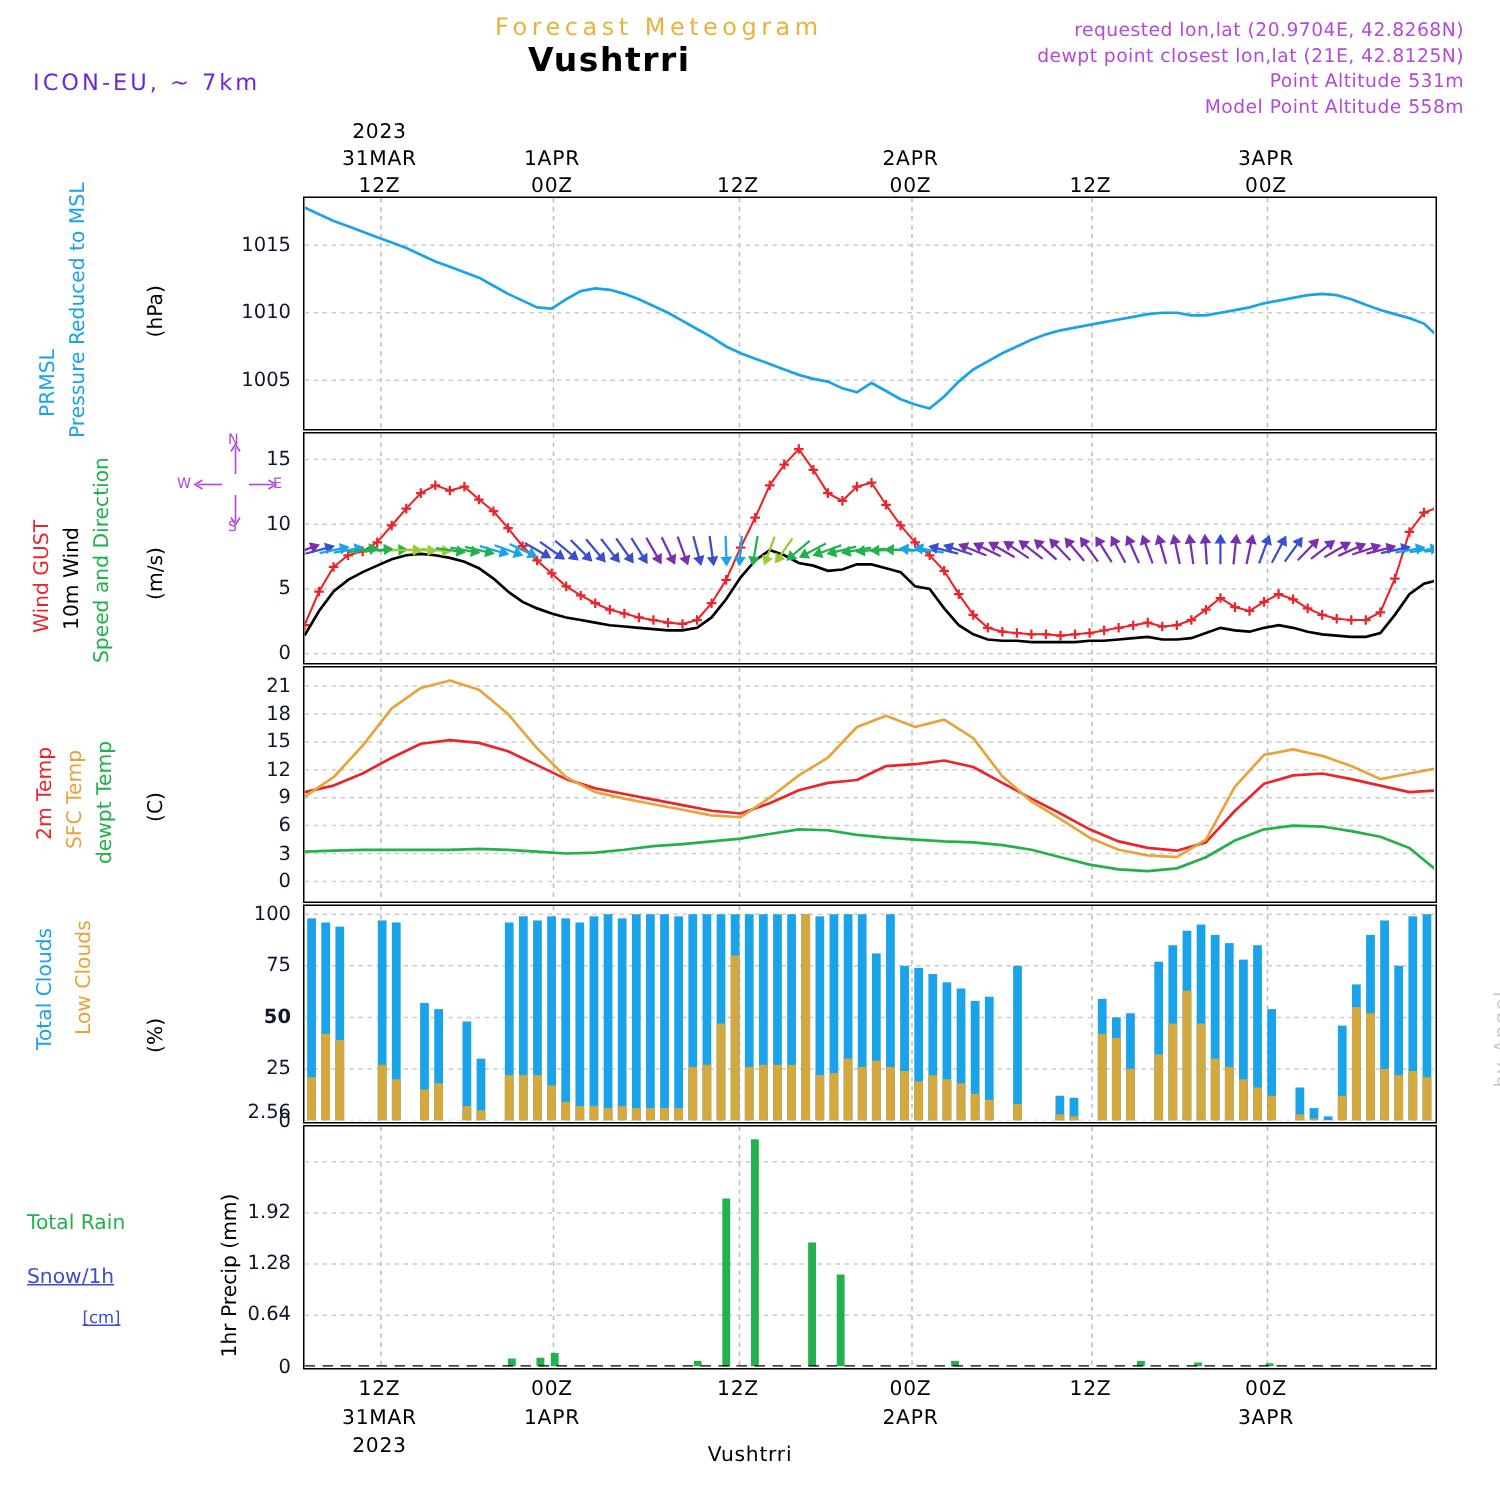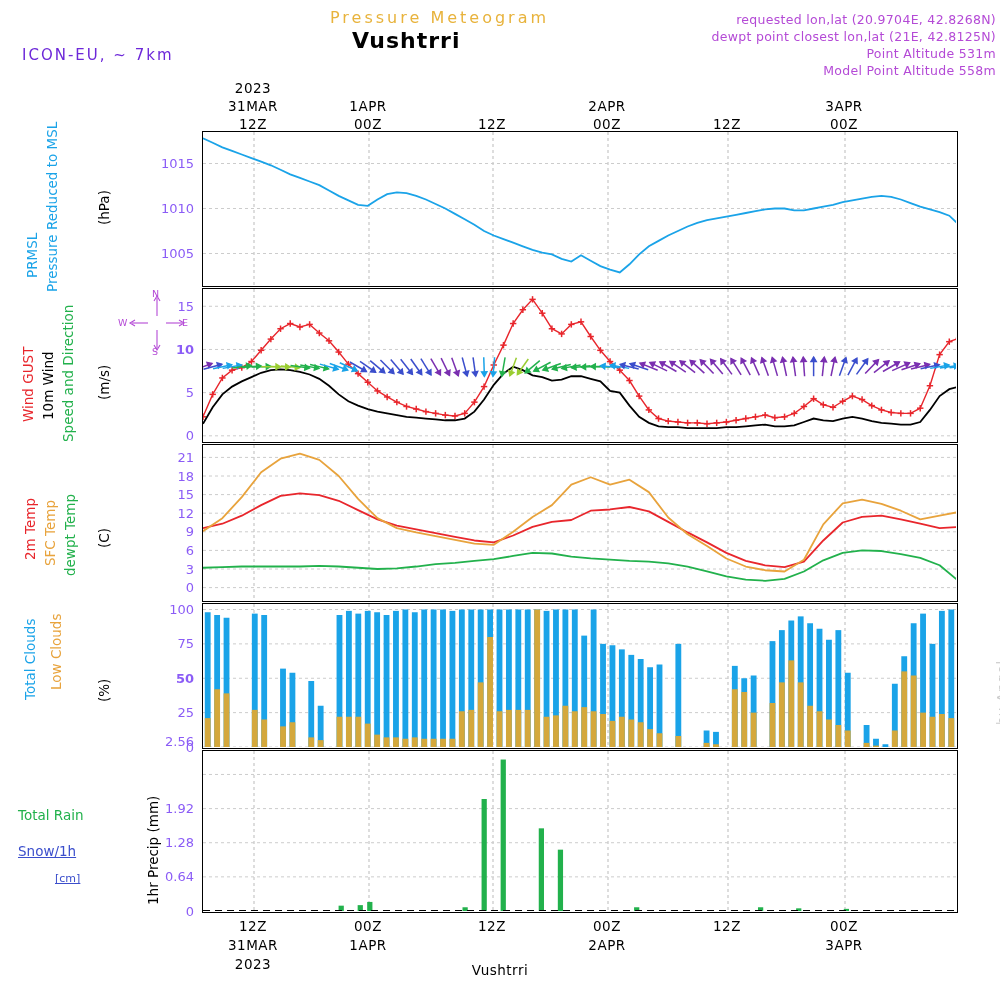--- a/index.html
+++ b/index.html
@@ -16,21 +16,21 @@
     left:330px; top:8px; font-size:16px; color:#e8b33c; letter-spacing:3px;
   }
   #hdr-title {
     left:352px; top:28px; font-size:22px; font-weight:bold; color:#000;
     letter-spacing:1px;
   }
   #hdr-model {
     left:22px; top:46px; font-size:15px; color:#6d28d9; letter-spacing:2px;
   }
   .hdr-right {
-    right:4px; font-size:12.5px; color:#b44ad6; text-align:right;
+    right:24px; font-size:12.5px; color:#b44ad6; text-align:right;
     letter-spacing:0.3px;
   }
   #hdr-r1 { top:12px; }
   #hdr-r2 { top:29px; }
   #hdr-r3 { top:46px; }
   #hdr-r4 { top:63px; }
 
   
   .topaxis { font-size:13.5px; color:#000; text-align:center; letter-spacing:0.5px;}
   .botaxis { font-size:13.5px; color:#000; text-align:center; letter-spacing:0.5px;}
@@ -40,21 +40,21 @@
     position:absolute;
     border:1.5px solid #000;
     background:#fff;
     box-sizing:border-box;
     overflow:hidden;
   }
   .panel svg { display:block; }
 
   
   .ytick {
-    position:absolute; font-size:13px; color:#8b5cf6; text-align:right;
+    position:absolute; font-size:13px; color:#0f172a; text-align:right;
     width:58px;
   }
 
   
   .rot {
     position:absolute; transform-origin:left top;
     white-space:nowrap; font-size:13.5px;
   }
   .rot-c { transform: rotate(-90deg); }
 
@@ -80,21 +80,21 @@
   }
 
   #footer-name {
     left:0; right:0; top:962px; text-align:center; font-size:13.5px; color:#000;
     letter-spacing:0.5px;
   }
 </style>
 </head>
 <body>
 
-<div class="abs nowrap" id="hdr-forecast">Pressure Meteogram</div>
+<div class="abs nowrap" id="hdr-forecast">Forecast Meteogram</div>
 <div class="abs nowrap" id="hdr-title">Vushtrri</div>
 <div class="abs nowrap" id="hdr-model">ICON-EU, ~ 7km</div>
 <div class="abs nowrap hdr-right" id="hdr-r1">requested lon,lat (20.9704E, 42.8268N)</div>
 <div class="abs nowrap hdr-right" id="hdr-r2">dewpt point closest lon,lat (21E, 42.8125N)</div>
 <div class="abs nowrap hdr-right" id="hdr-r3">Point Altitude 531m</div>
 <div class="abs nowrap hdr-right" id="hdr-r4">Model Point Altitude 558m</div>
 
 <div class="abs nowrap" id="watermark">by Angel</div>
 
 <div id="top-axis">
@@ -815,21 +815,21 @@
       <line x1="0" y1="160" x2="753" y2="160" stroke="#000" stroke-width="1.8" stroke-dasharray="7,5"></line>
     </svg>
   </div>
 
 <div id="yticks">
     <div class="ytick" style="left: 136px; top: 246px;">1005</div>
     <div class="ytick" style="left: 136px; top: 201px;">1010</div>
     <div class="ytick" style="left: 136px; top: 156px;">1015</div>
     <div class="ytick" style="left: 136px; top: 428.318px;">0</div>
     <div class="ytick" style="left: 136px; top: 385.136px;">5</div>
-    <div class="ytick" style="left: 136px; top: 341.955px; font-weight: bold;">10</div>
+    <div class="ytick" style="left: 136px; top: 341.955px;">10</div>
     <div class="ytick" style="left: 136px; top: 298.773px;">15</div>
     <div class="ytick" style="left: 136px; top: 580.1px;">0</div>
     <div class="ytick" style="left: 136px; top: 561.5px;">3</div>
     <div class="ytick" style="left: 136px; top: 542.9px;">6</div>
     <div class="ytick" style="left: 136px; top: 524.3px;">9</div>
     <div class="ytick" style="left: 136px; top: 505.7px;">12</div>
     <div class="ytick" style="left: 136px; top: 487.1px;">15</div>
     <div class="ytick" style="left: 136px; top: 468.5px;">18</div>
     <div class="ytick" style="left: 136px; top: 449.9px;">21</div>
     <div class="ytick" style="left: 136px; top: 739.5px;">0</div>

